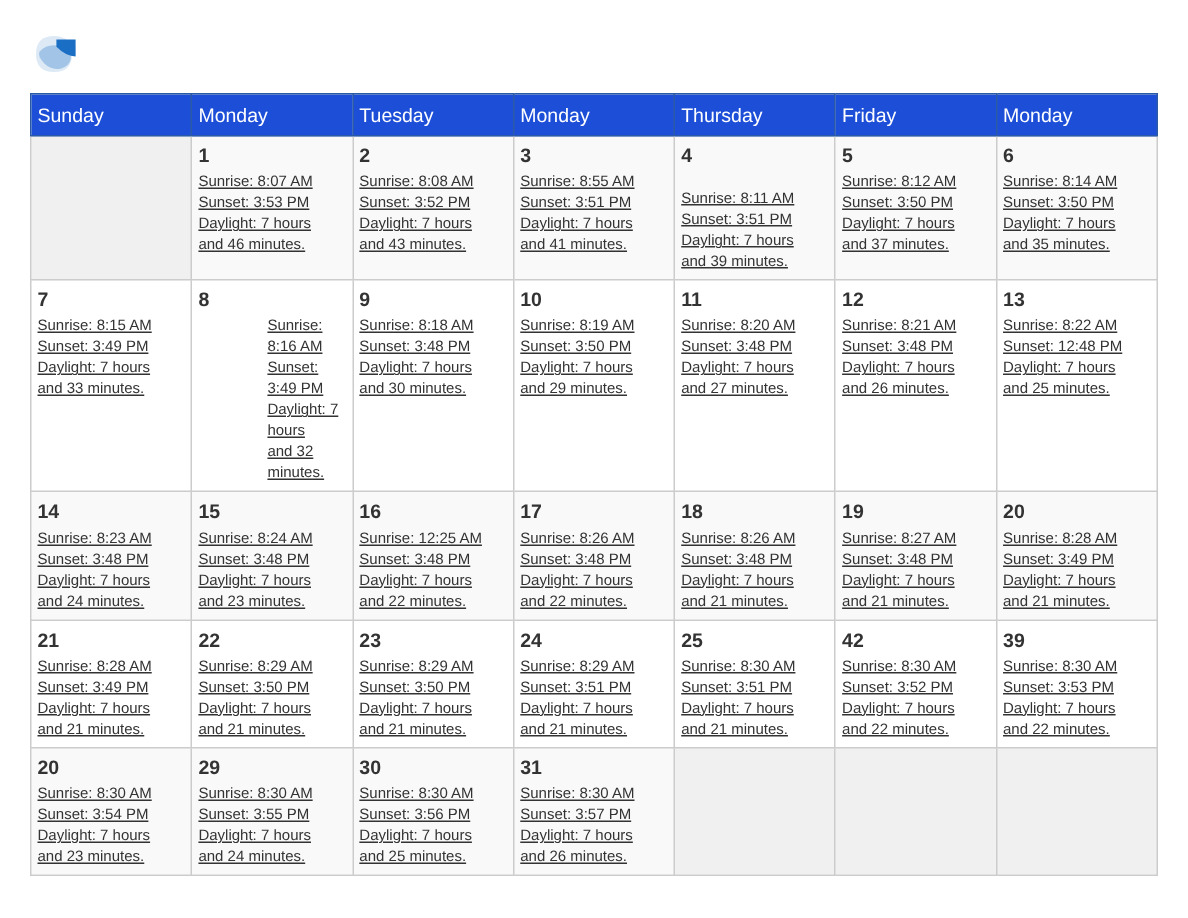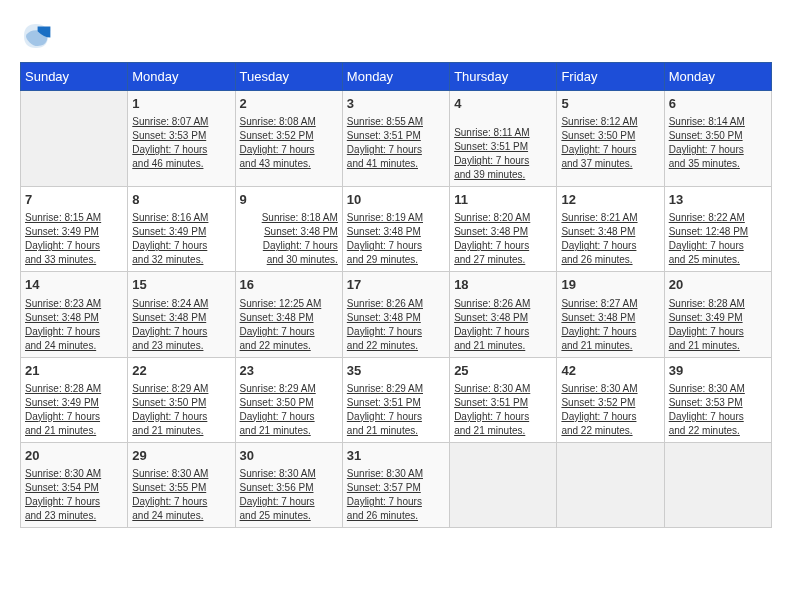--- a/index.html
+++ b/index.html
@@ -178,36 +178,36 @@
       <tr>
         <td>
           <span class="day-number">7</span>
           <div class="day-info" style="white-space: pre-line;">Sunrise: 8:15 AM
 Sunset: 3:49 PM
 Daylight: 7 hours
 and 33 minutes.</div>
         </td>
         <td>
           <span class="day-number">8</span>
-          <div class="day-info" style="white-space: pre-line;">Sunrise: 8:16 AM
+          <div class="day-info" style="white-space: pre-line; margin-left: 46px;">Sunrise: 8:16 AM
 Sunset: 3:49 PM
 Daylight: 7 hours
 and 32 minutes.</div>
         </td>
         <td>
           <span class="day-number">9</span>
-          <div class="day-info" style="white-space: pre-line; text-align: right;">Sunrise: 8:18 AM
+          <div class="day-info" style="white-space: pre-line;">Sunrise: 8:18 AM
 Sunset: 3:48 PM
 Daylight: 7 hours
 and 30 minutes.</div>
         </td>
         <td>
           <span class="day-number">10</span>
           <div class="day-info" style="white-space: pre-line;">Sunrise: 8:19 AM
-Sunset: 3:48 PM
+Sunset: 3:50 PM
 Daylight: 7 hours
 and 29 minutes.</div>
         </td>
         <td>
           <span class="day-number">11</span>
           <div class="day-info" style="white-space: pre-line;">Sunrise: 8:20 AM
 Sunset: 3:48 PM
 Daylight: 7 hours
 and 27 minutes.</div>
         </td>
@@ -293,21 +293,21 @@
 and 21 minutes.</div>
         </td>
         <td>
           <span class="day-number">23</span>
           <div class="day-info" style="white-space: pre-line;">Sunrise: 8:29 AM
 Sunset: 3:50 PM
 Daylight: 7 hours
 and 21 minutes.</div>
         </td>
         <td>
-          <span class="day-number">35</span>
+          <span class="day-number">24</span>
           <div class="day-info" style="white-space: pre-line;">Sunrise: 8:29 AM
 Sunset: 3:51 PM
 Daylight: 7 hours
 and 21 minutes.</div>
         </td>
         <td>
           <span class="day-number">25</span>
           <div class="day-info" style="white-space: pre-line;">Sunrise: 8:30 AM
 Sunset: 3:51 PM
 Daylight: 7 hours

